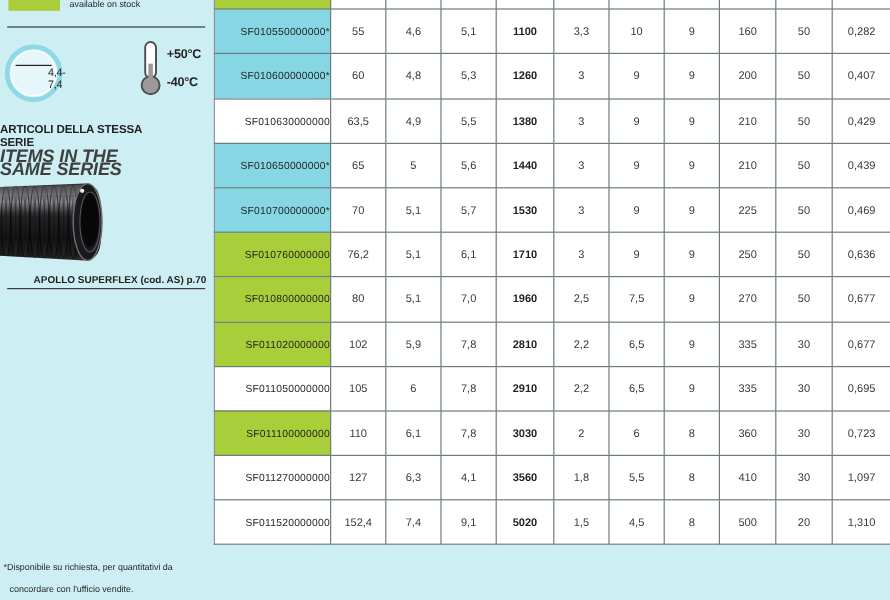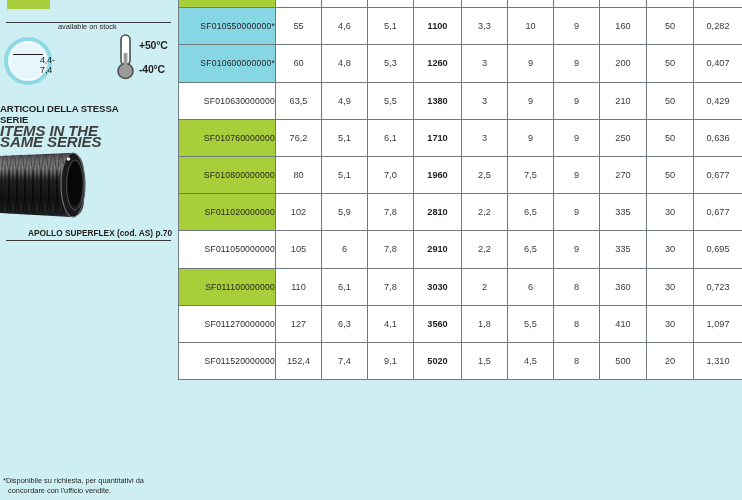--- a/index.html
+++ b/index.html
@@ -31,21 +31,20 @@
   .legend-swatch {
     width: 43px; height: 9px;
     background: #a8ce3a;
     display: block;
   }
   .legend-text {
     font-size: 7.4px;
     color: #231f20;
     line-height: 8px;
     white-space: nowrap;
-    margin-top: 23px;
   }
   .hr {
     position: absolute;
     left: 6px;
     width: 165px; height: 1px;
     background: #3b3b3b;
   }
   #hr-top { top: 22px; }
   #hr-mid { top: 240px; }
 
@@ -144,21 +143,21 @@
 
   
   #footnote {
     position: absolute;
     left: 3px; bottom: 4px;
     width: 172px;
     font-size: 7.4px;
     line-height: 10px;
     color: #231f20;
   }
-  #footnote .ln2 { padding-left: 5px; display: block; }
+  #footnote .ln2 { padding-left: 5px; display: block; margin-top: 8px; }
 
   
   #table-wrap {
     position: absolute;
     left: 178px; top: 0;
     width: 564px; height: 500px;
     background: #cdeef2;
     overflow: hidden;
   }
   table.spec {
@@ -362,20 +361,46 @@
             <td>4,9</td>
             <td>5,5</td>
             <td class="bold">1380</td>
             <td>3</td>
             <td>9</td>
             <td>9</td>
             <td>210</td>
             <td>50</td>
             <td>0,429</td>
           </tr>
+          <tr class="cyan">
+            <td class="code">SF010650000000*</td>
+            <td>65</td>
+            <td>5</td>
+            <td>5,6</td>
+            <td class="bold">1440</td>
+            <td>3</td>
+            <td>9</td>
+            <td>9</td>
+            <td>210</td>
+            <td>50</td>
+            <td>0,439</td>
+          </tr>
+          <tr class="cyan">
+            <td class="code">SF010700000000*</td>
+            <td>70</td>
+            <td>5,1</td>
+            <td>5,7</td>
+            <td class="bold">1530</td>
+            <td>3</td>
+            <td>9</td>
+            <td>9</td>
+            <td>225</td>
+            <td>50</td>
+            <td>0,469</td>
+          </tr>
           <tr class="green">
             <td class="code">SF010760000000</td>
             <td>76,2</td>
             <td>5,1</td>
             <td>6,1</td>
             <td class="bold">1710</td>
             <td>3</td>
             <td>9</td>
             <td>9</td>
             <td>250</td>

